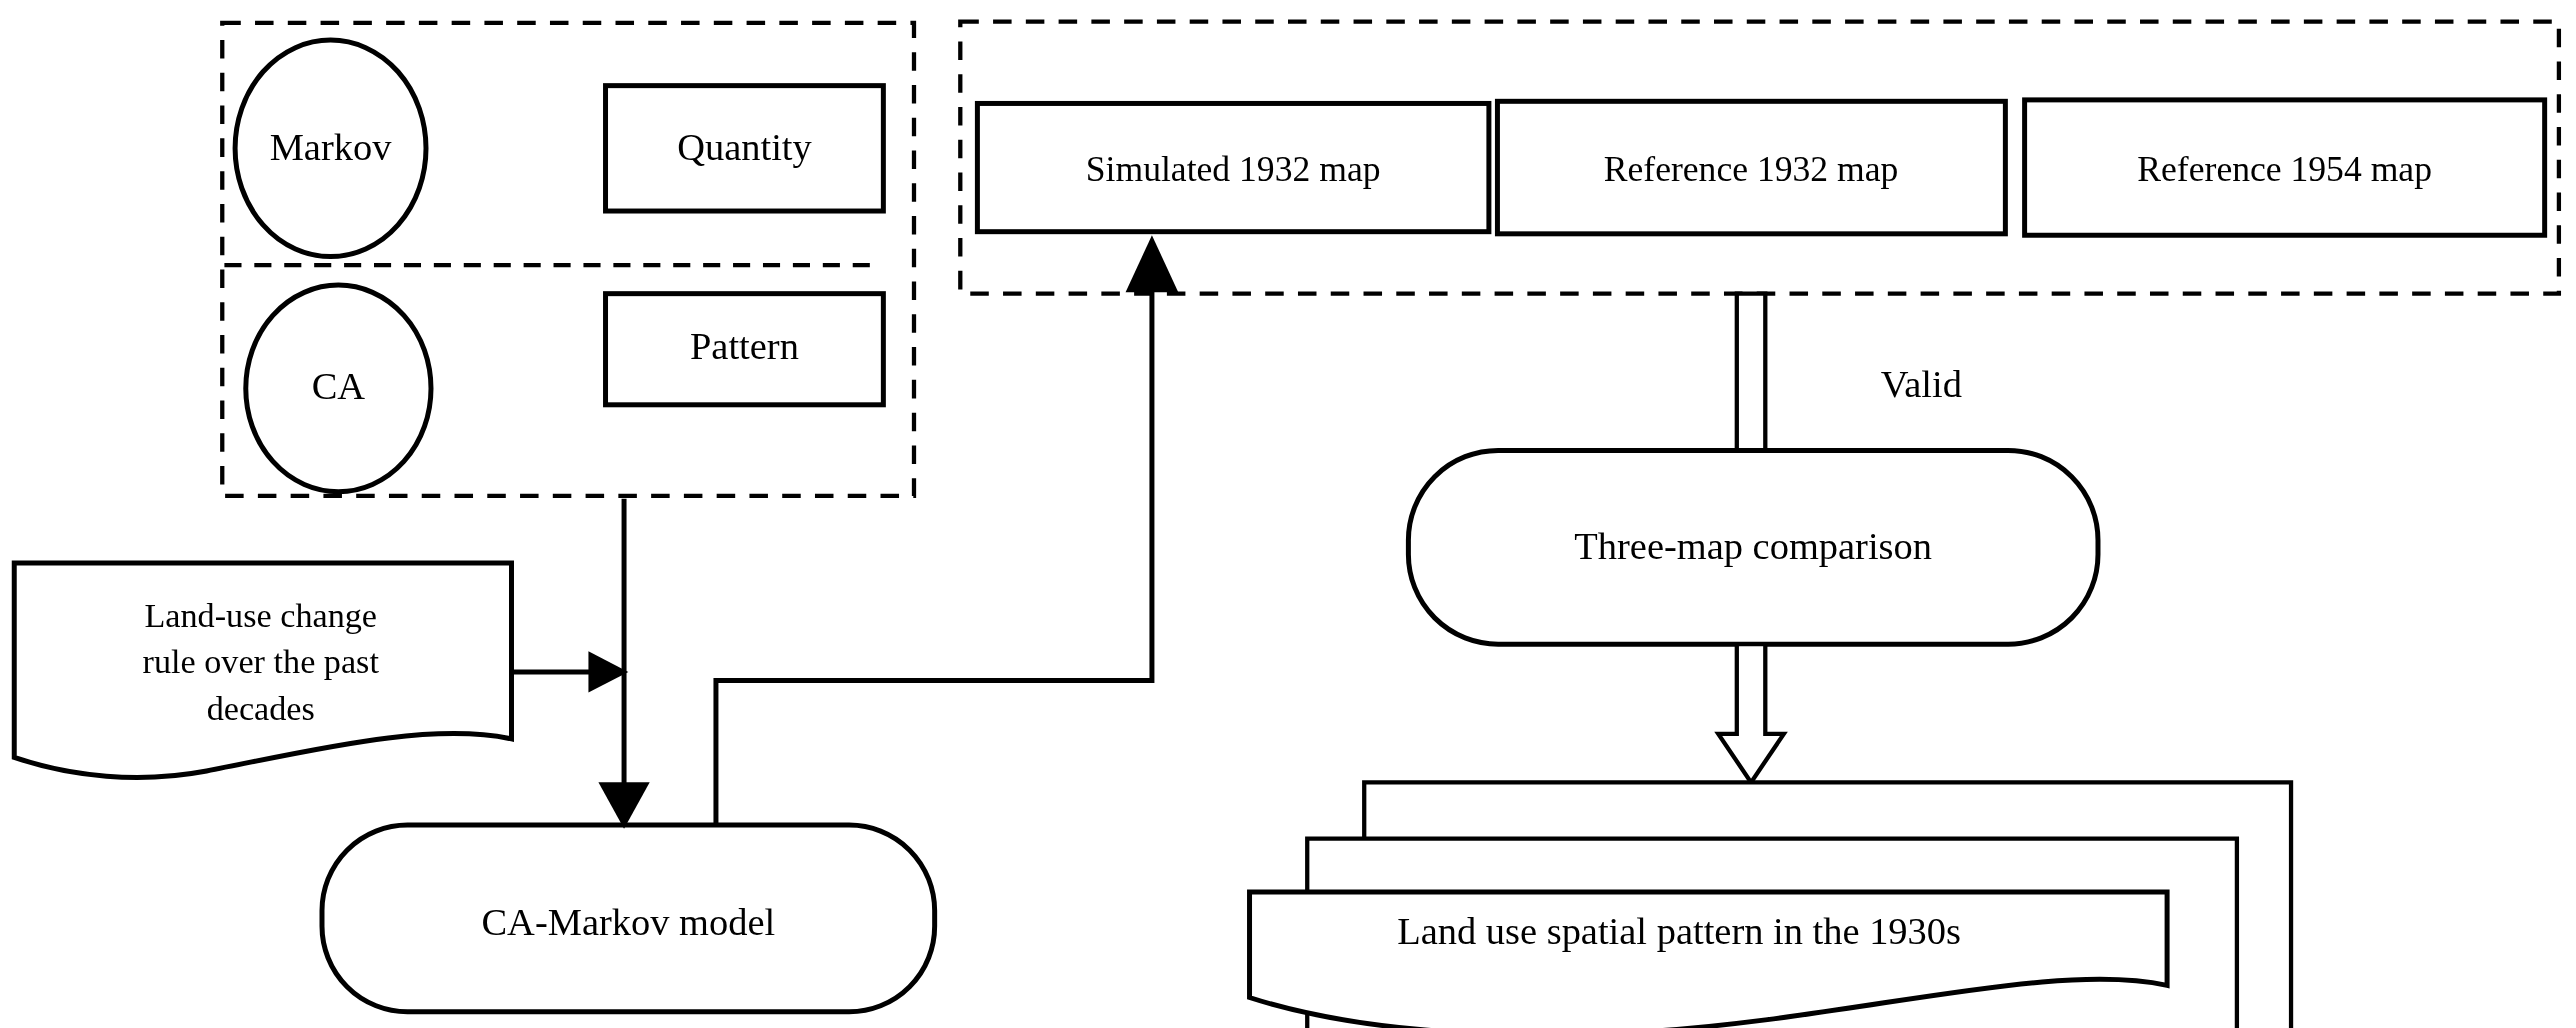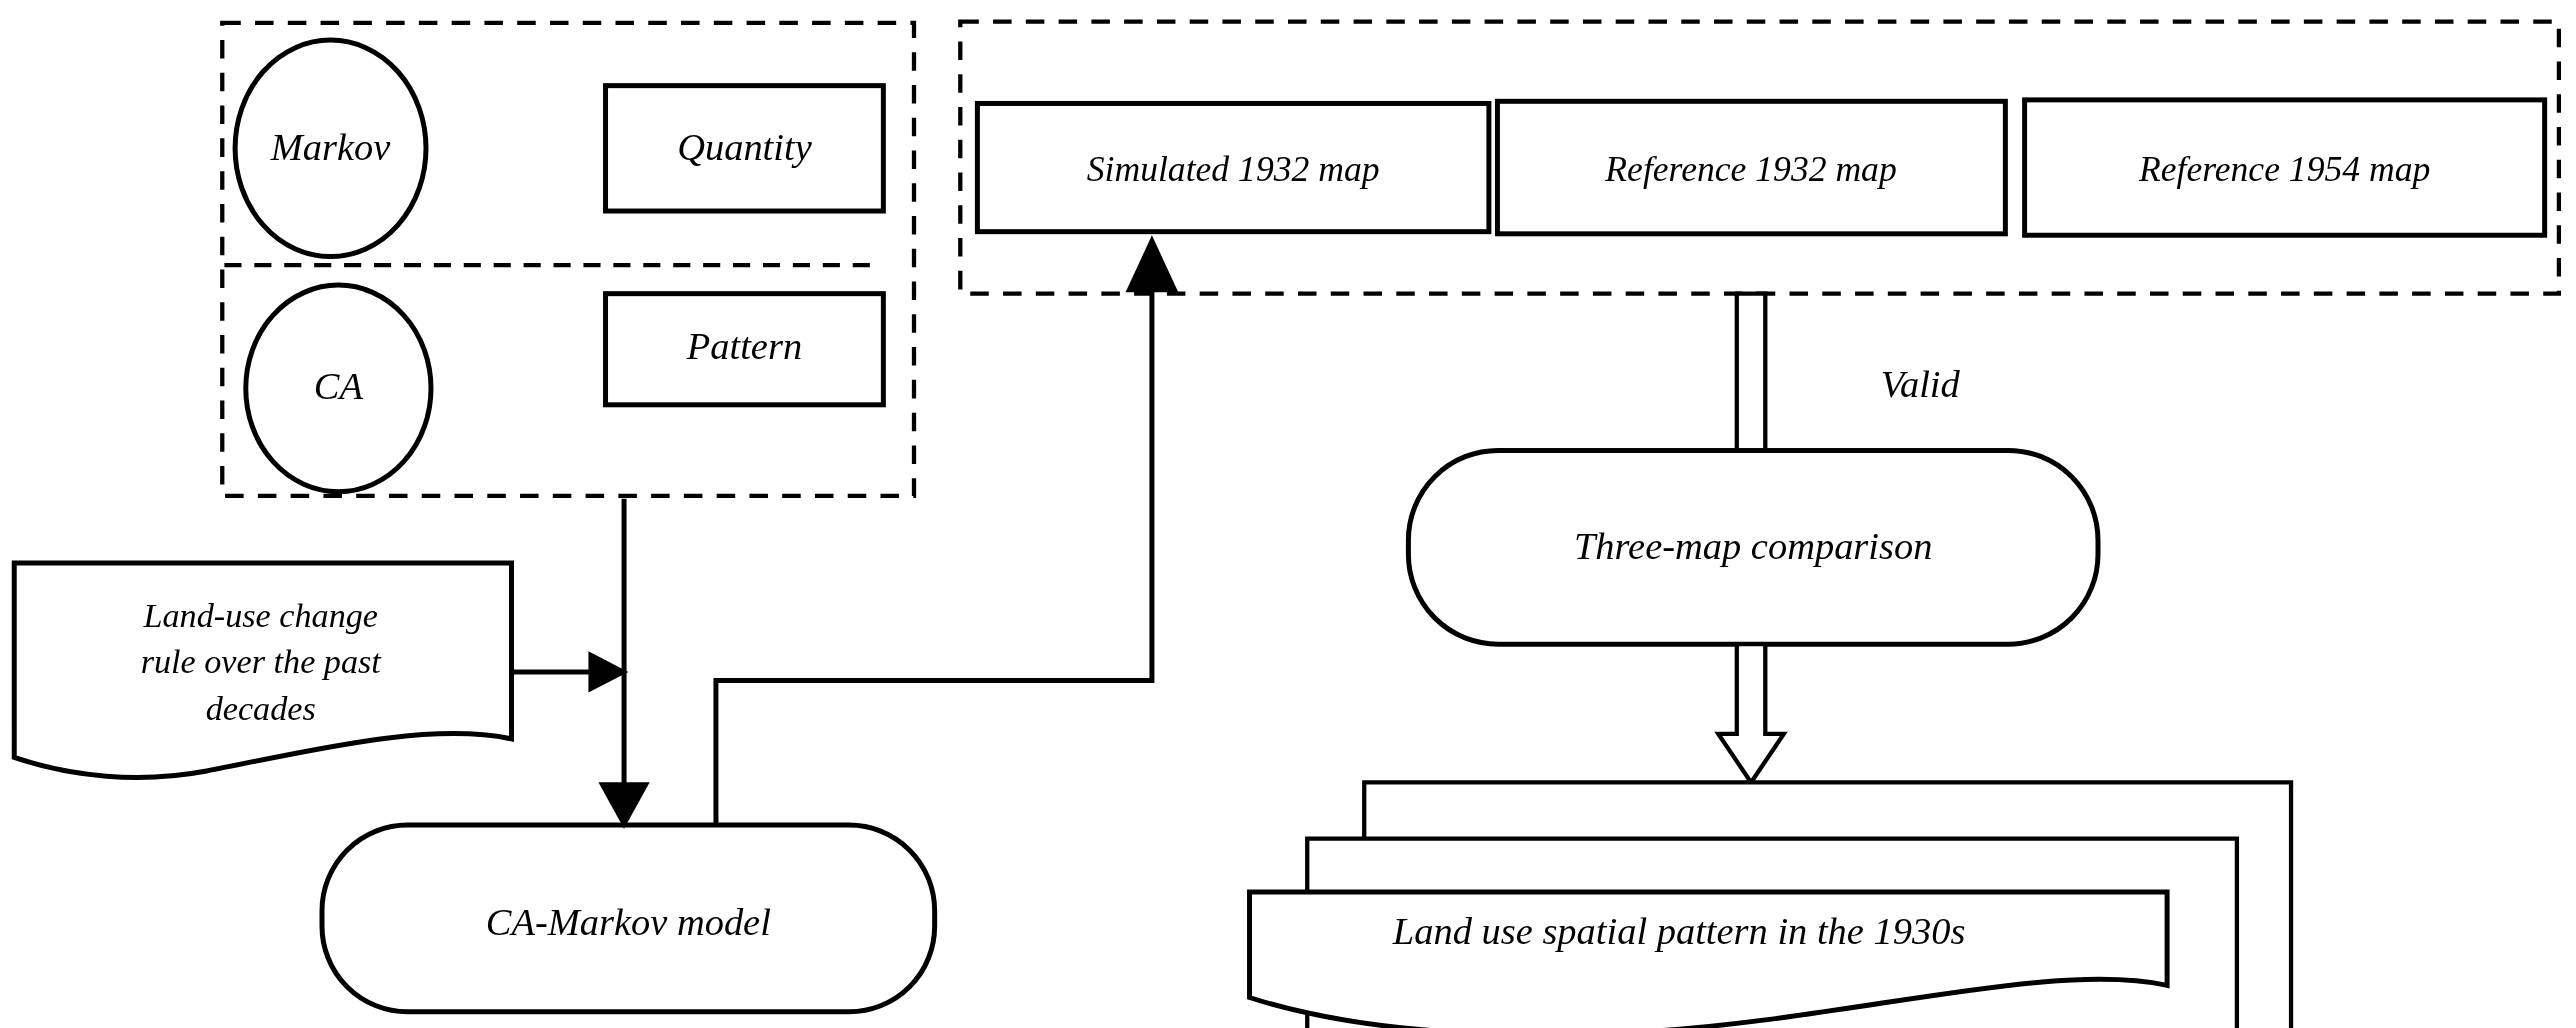--- a/index.html
+++ b/index.html
@@ -10,21 +10,20 @@
   body {
     width: 2576px;
     height: 1029px;
     font-family: "Liberation Serif", serif;
     overflow: hidden;
   }
   #diagram-root {
     position: relative;
     width: 2576px;
     height: 865px;
-    font-style: italic;
   }
   svg.flow {
     display: block;
     width: 2576px;
     height: 1029px;
   }
   .shape-stroke {
     fill: #ffffff;
     stroke: #000000;
     stroke-width: 7;

